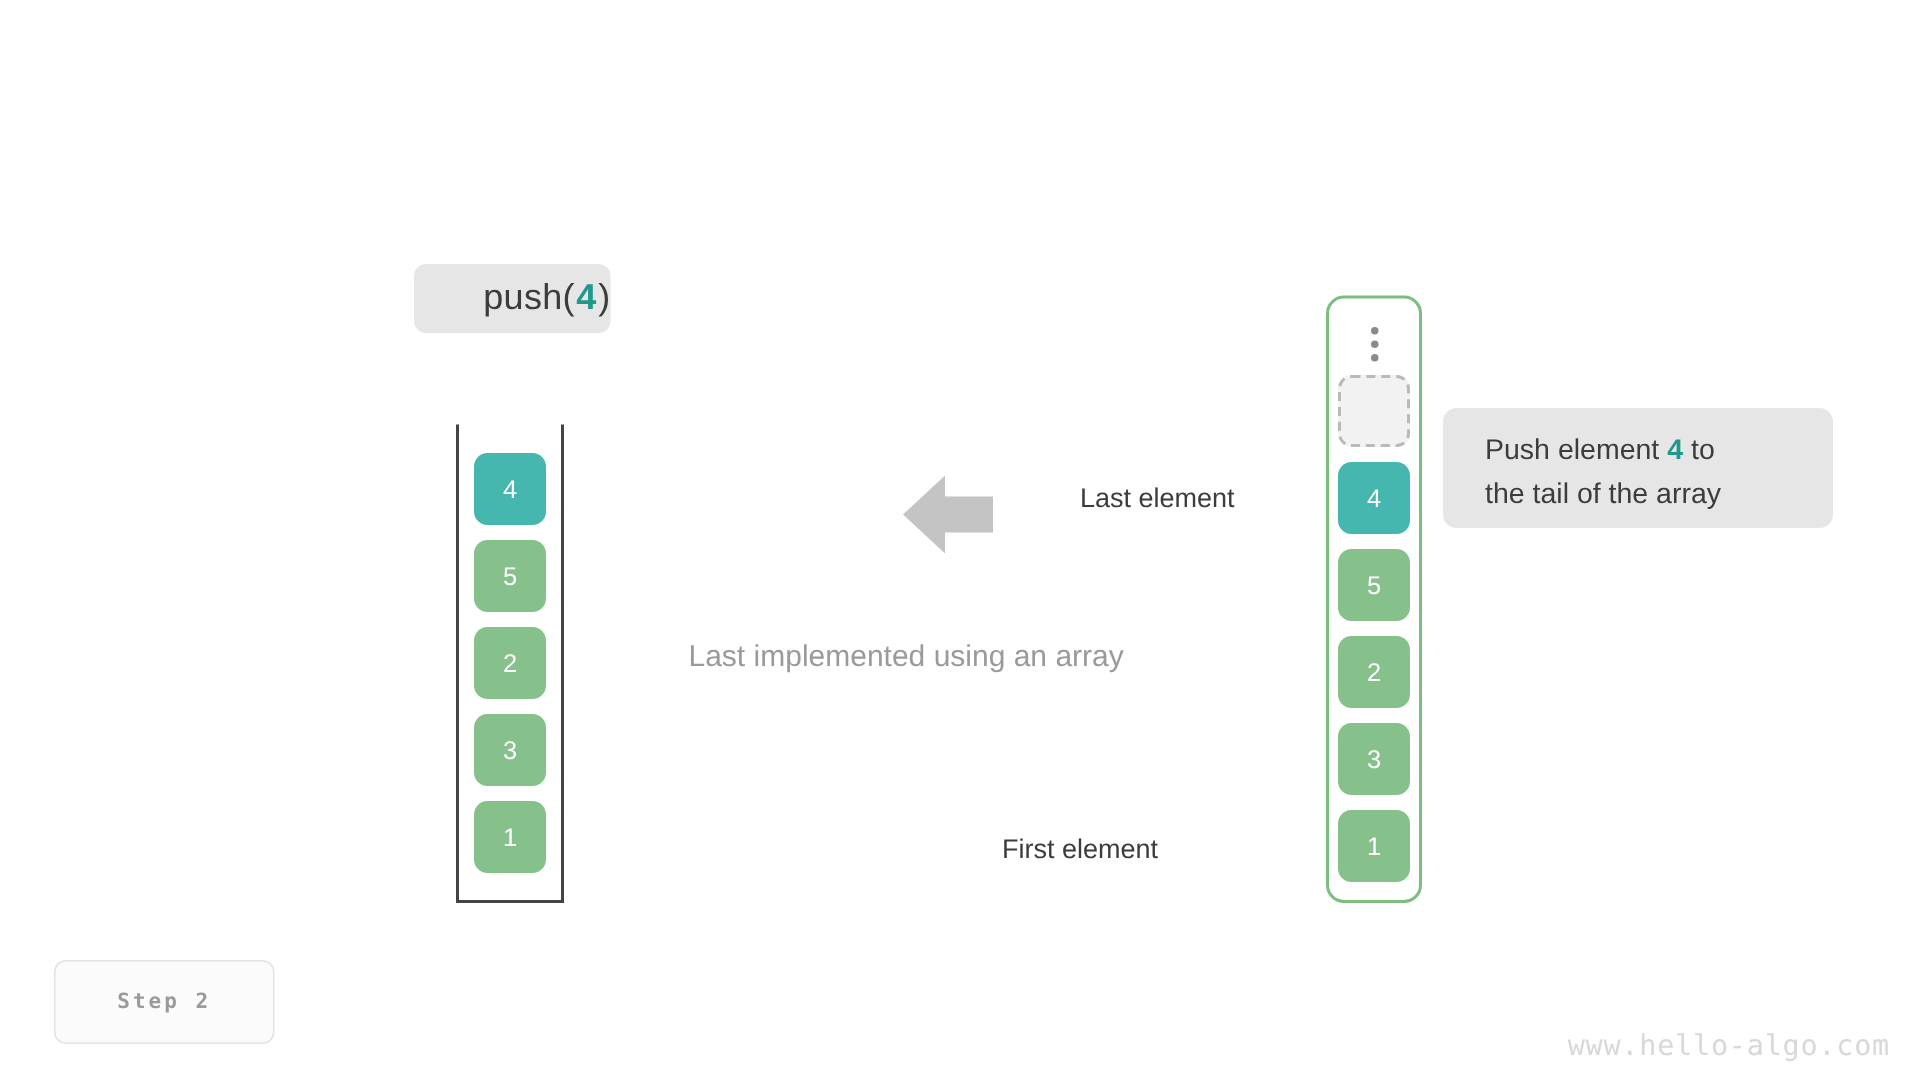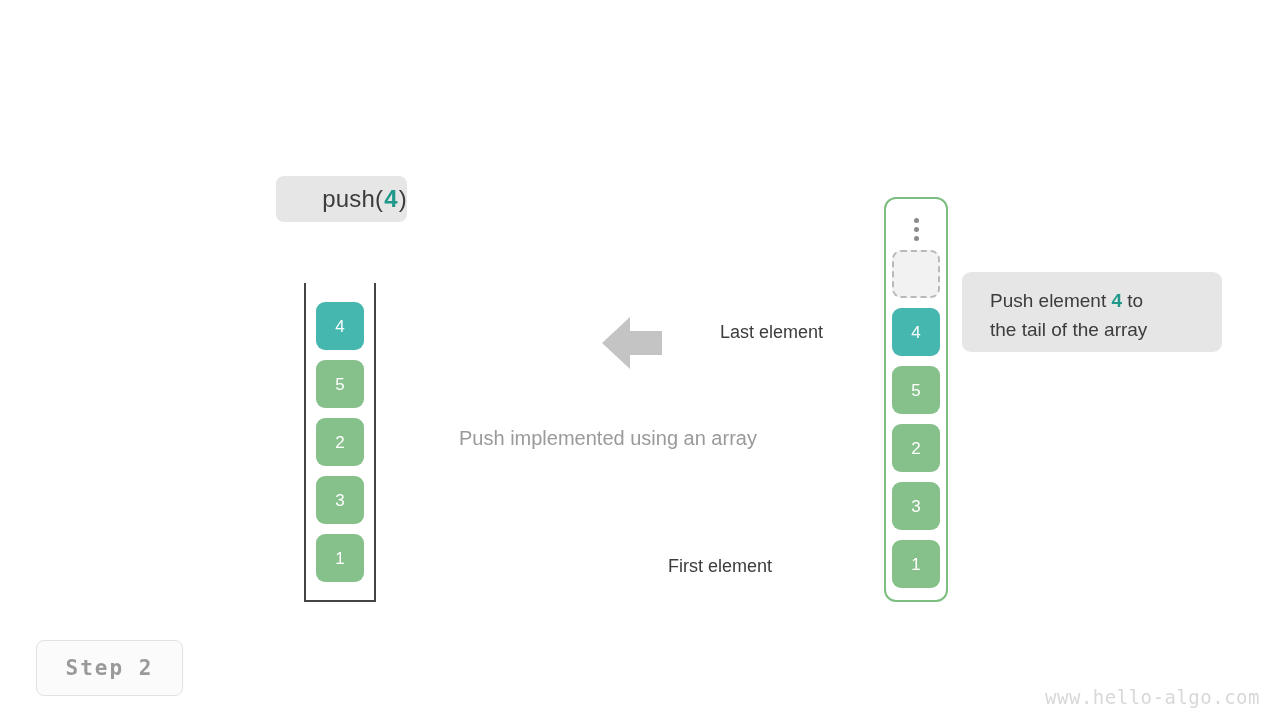--- a/index.html
+++ b/index.html
@@ -188,21 +188,21 @@
     top: 640px;
     width: 145px;
     height: 54px;
     border: 1px solid #e2e2e2;
     border-radius: 8px;
     background: #fbfbfb;
     display: flex;
     align-items: center;
     justify-content: center;
     font-family: "DejaVu Sans Mono", monospace;
-    font-size: 21px;
+    font-size: 14px;
     font-weight: 700;
     letter-spacing: 2px;
     color: #9a9a9a;
   }
 
   
   .watermark {
     position: absolute;
     right: 20px;
     bottom: 12px;
@@ -243,21 +243,21 @@
         </div>
     </div>
   </div>
 
   <div class="big-arrow">
     <svg width="60" height="52" viewBox="0 0 60 52" xmlns="http://www.w3.org/2000/svg">
       <polygon points="0,26 28,0 28,14 60,14 60,38 28,38 28,52" fill="#c4c4c4"></polygon>
     </svg>
   </div>
 
-  <div class="caption">Push implemented using an array</div>
+  <div class="caption">Last implemented using an array</div>
 
   <div class="label last">Last element</div>
   <div class="label first">First element</div>
 
   <div class="array-wrap">
     <div class="array-dots">
       <i></i>
       <i></i>
       <i></i>
     </div>

